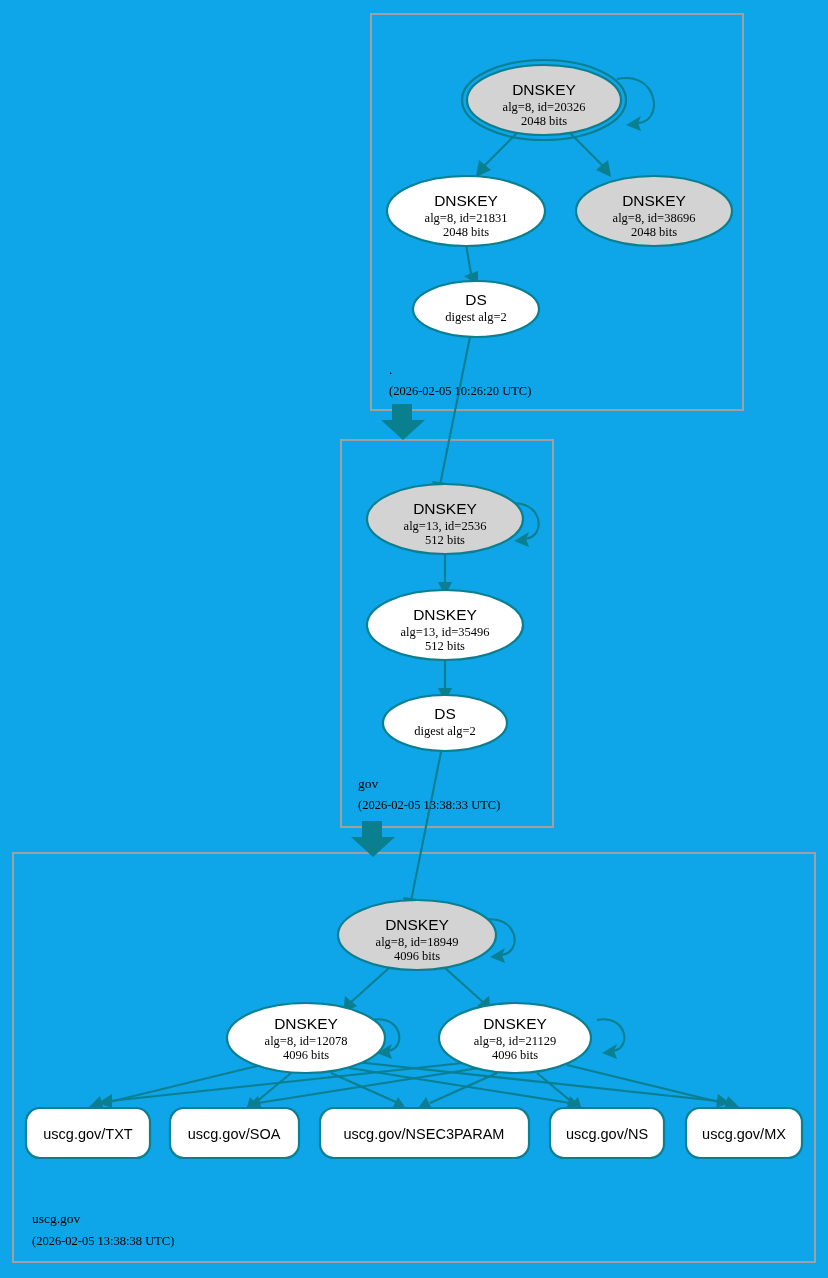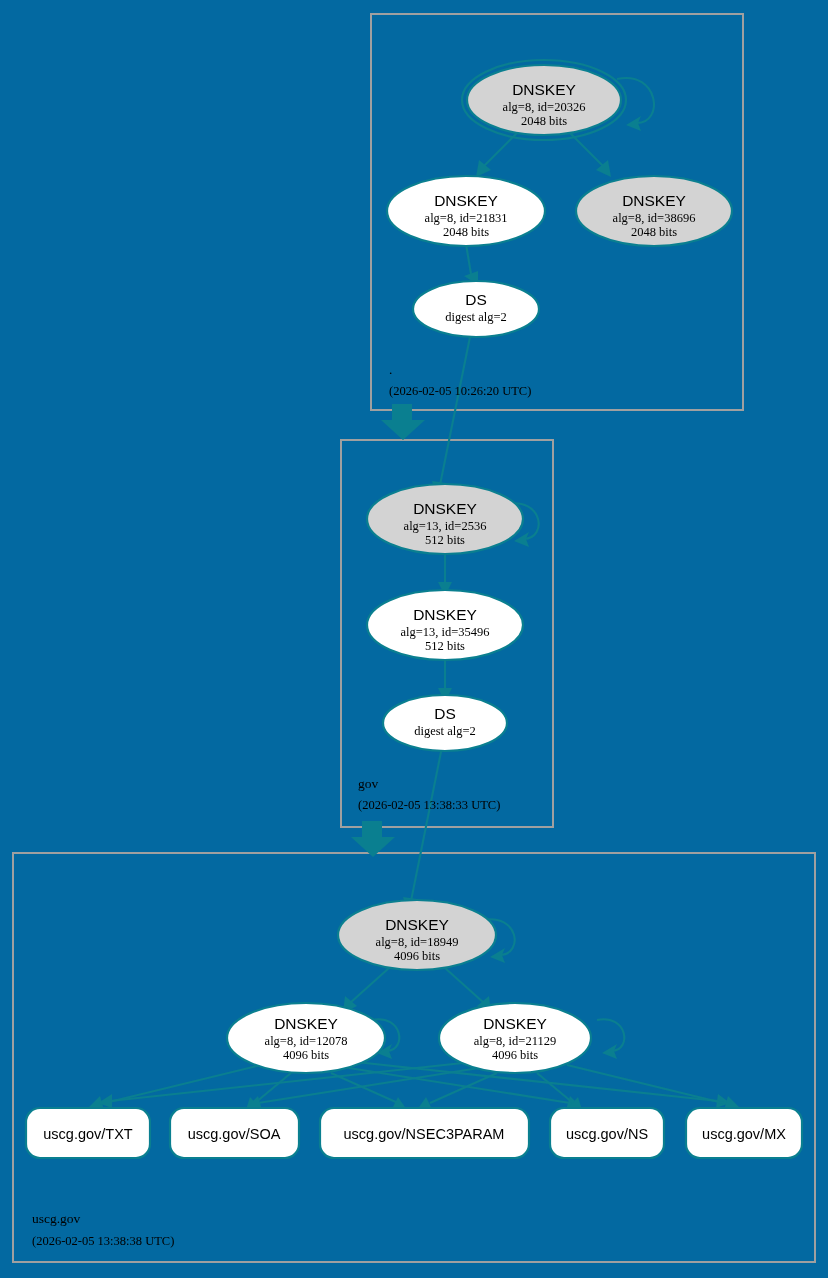--- a/index.html
+++ b/index.html
@@ -9,21 +9,21 @@
     background: #ffffff;
   }
   body {
     font-family: "Liberation Sans", sans-serif;
   }
   #stage {
     position: relative;
     width: 828px;
     height: 1278px;
     overflow: hidden;
-    background: #0369a1;
+    background: #0ea5e9;
   }
   #graph {
     position: absolute;
     left: 0;
     top: 0;
     width: 828px;
     height: 1278px;
   }
   .zone-rect {
     fill: none;

